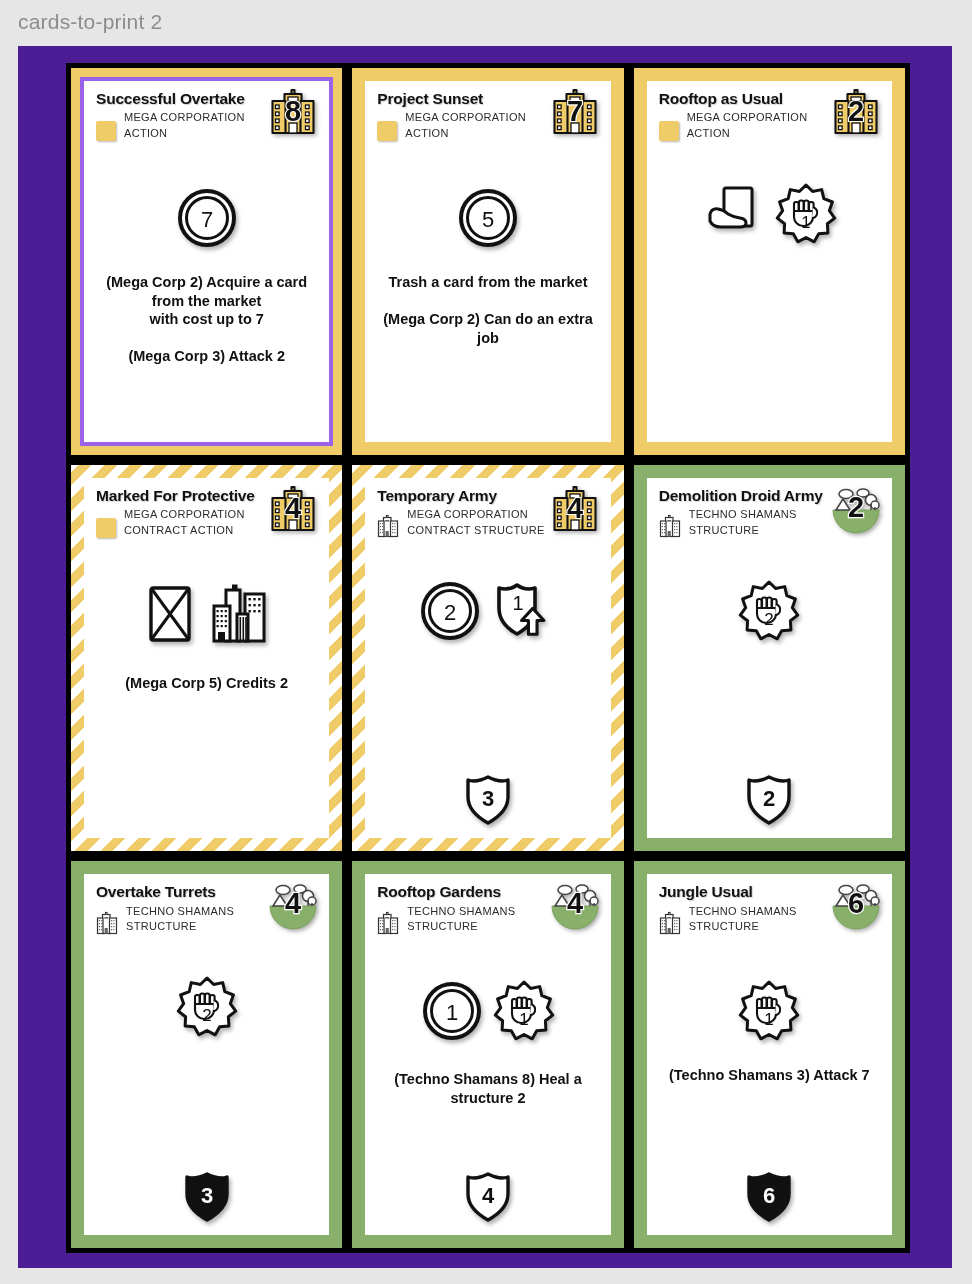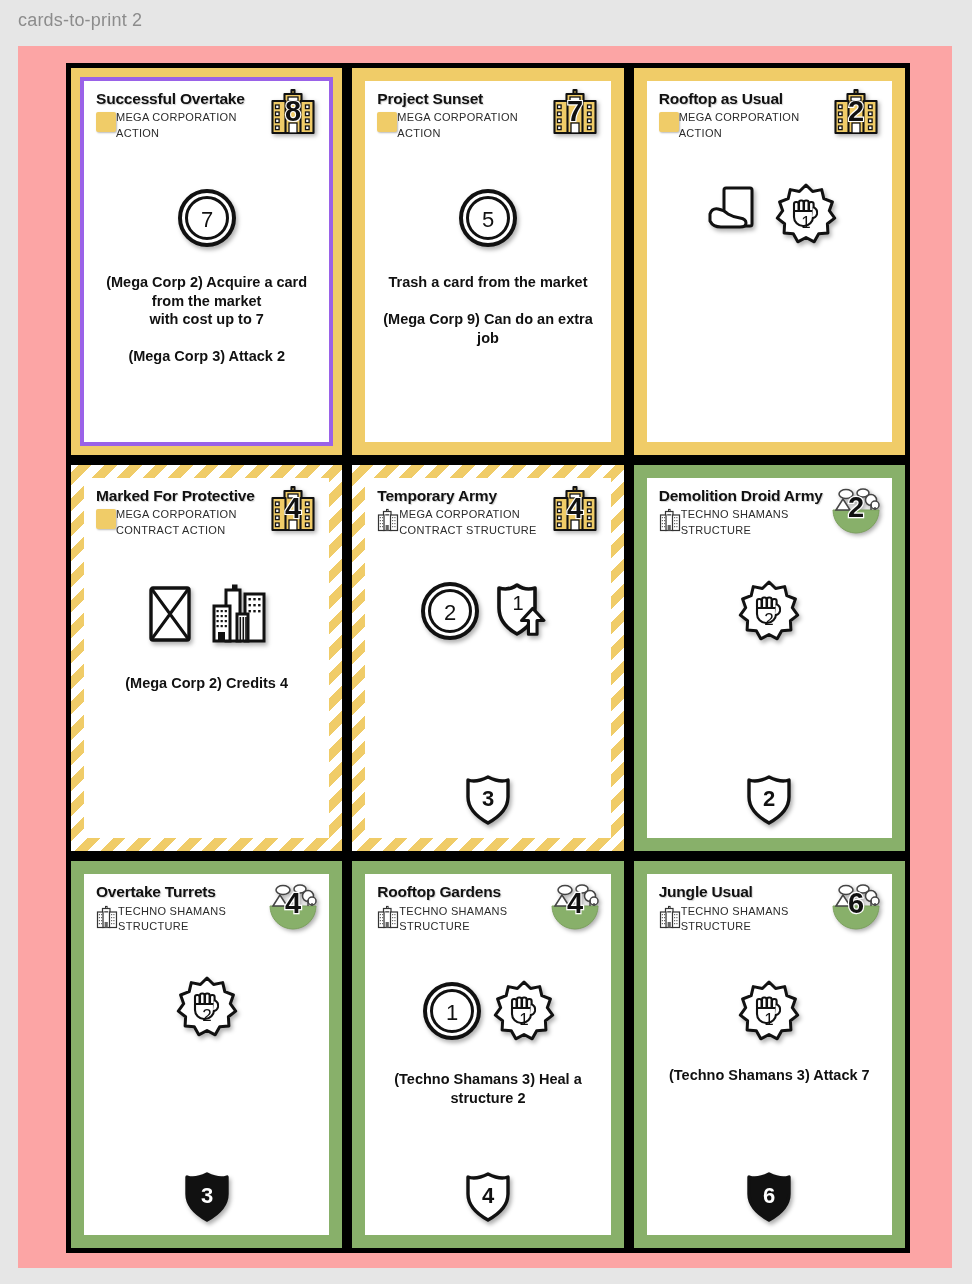--- a/index.html
+++ b/index.html
@@ -6,29 +6,29 @@
   html, body {
     margin: 0; padding: 0;
     width: 972px; height: 1284px;
     background: #e6e6e6;
     font-family: "Liberation Sans", sans-serif;
     overflow: hidden;
   }
   #page-title {
     position: absolute;
     left: 18px; top: 10px;
-    font-size: 18px;
+    font-size: 21px;
     color: #8c8c8c;
     letter-spacing: .2px;
   }
   #sheet {
     position: absolute;
     left: 18px; top: 46px;
     width: 934px; height: 1222px;
-    background: #fca5a5;
+    background: #4c1d95;
   }
   #grid {
     position: absolute;
     left: 48px; top: 17px;
     width: 844px; height: 1190px;
     background: #000000;
     display: grid;
     grid-template-columns: repeat(3, 1fr);
     grid-template-rows: repeat(3, 1fr);
     gap: 0px;
@@ -67,21 +67,21 @@
   .card-title {
     font-size: 15.5px;
     font-weight: bold;
     color: #111;
     letter-spacing: -0.2px;
     line-height: 1.05;
     margin: 0 0 3px 0;
     padding-right: 56px;
     text-shadow: 1px 1px 1px rgba(0,0,0,.18);
   }
-  .type-row { display: flex; align-items: flex-start; gap: 0; padding-right: 28px; }
+  .type-row { display: flex; align-items: flex-end; gap: 8px; padding-right: 28px; }
   .swatch {
     width: 20px; height: 20px;
     flex: 0 0 20px;
     margin-top: 2px;
     border-radius: 2px;
     box-shadow: 1px 1px 2px rgba(0,0,0,.28);
   }
   .swatch.mega { background: #f0cc68; }
   .type-lines { font-size: 11px; color: #2b2b2b; line-height: 1.42; letter-spacing: .3px; }
 
@@ -231,21 +231,21 @@
       <div class="card-body">
         <div class="icon-row">
               <svg class="glyph" width="62" height="62" viewBox="0 0 62 62">
     <circle cx="31" cy="31" r="27" fill="#fff" stroke="#111" stroke-width="4"></circle>
     <circle cx="31" cy="31" r="20.5" fill="none" stroke="#111" stroke-width="3"></circle>
     <text x="31" y="40" text-anchor="middle" style="font-size:22px;fill:#111;font-family:'Liberation Sans',sans-serif;">5</text>
   </svg>
             </div>
         <div class="card-text ">Trash a card from the market
 
-(Mega Corp 9) Can do an extra job</div>
+(Mega Corp 2) Can do an extra job</div>
 
       </div>
     </div>
       </div>
       <div class="card faction-mega">
     <div class="card-inner">
       <div class="card-head">
         <div class="card-title">Rooftop as Usual</div>
         <div class="type-row">
           <span class="swatch mega"></span>
@@ -374,21 +374,21 @@
       <rect x="39.5" y="27" width="2.4" height="2.4"></rect>
                   <rect x="44.3" y="27" width="2.4" height="2.4"></rect>
                   <rect x="49.1" y="27" width="2.4" height="2.4"></rect>
       <rect x="30.5" y="34" width="1.6" height="23"></rect>
                   <rect x="33.5" y="34" width="1.6" height="23"></rect>
                   <rect x="36.2" y="34" width="1.6" height="23"></rect>
       <rect x="9" y="49" width="7" height="9"></rect>
     </g>
   </svg>
             </div>
-        <div class="card-text spaced ">(Mega Corp 2) Credits 4</div>
+        <div class="card-text spaced ">(Mega Corp 5) Credits 2</div>
 
       </div>
     </div>
       </div>
       <div class="card faction-mega contract">
     <div class="card-inner">
       <div class="card-head">
         <div class="card-title">Temporary Army</div>
         <div class="type-row">
           <svg viewBox="0 0 22 24" class="mini-building">
@@ -697,21 +697,21 @@
       <rect x="19" y="19" width="4.6" height="10" rx="2"></rect>
       <rect x="24" y="17.5" width="4.6" height="11.5" rx="2"></rect>
       <rect x="29" y="17.5" width="4.6" height="11.5" rx="2"></rect>
       <rect x="34" y="19" width="4.6" height="10" rx="2"></rect>
       <path d="M19 28 h19 v6 a9 9 0 0 1 -9 9 h-1 a9 9 0 0 1 -9 -9 z"></path>
       <path d="M38 24 q5 2 4 7 q-1 4 -5 4"></path>
     </g>
     <text x="31" y="45" text-anchor="middle" style="font-size:17px;fill:#111;font-family:'Liberation Sans',sans-serif;">1</text>
   </svg>
             </div>
-        <div class="card-text spaced ">(Techno Shamans 3) Heal a structure 2</div>
+        <div class="card-text spaced ">(Techno Shamans 8) Heal a structure 2</div>
         <div class="defense">
               <svg width="52" height="56" viewBox="0 0 52 56">
     <path d="M6 8 q8 3 20 -3 q12 6 20 3 v17 q0 15 -20 26 q-20 -11 -20 -26 z" fill="#fff" stroke="#111" stroke-width="3.4" stroke-linejoin="round"></path>
     <text class="d-num" x="26" y="34" text-anchor="middle" fill="#111">4</text>
   </svg>
             </div>
       </div>
     </div>
       </div>
       <div class="card faction-techno">

